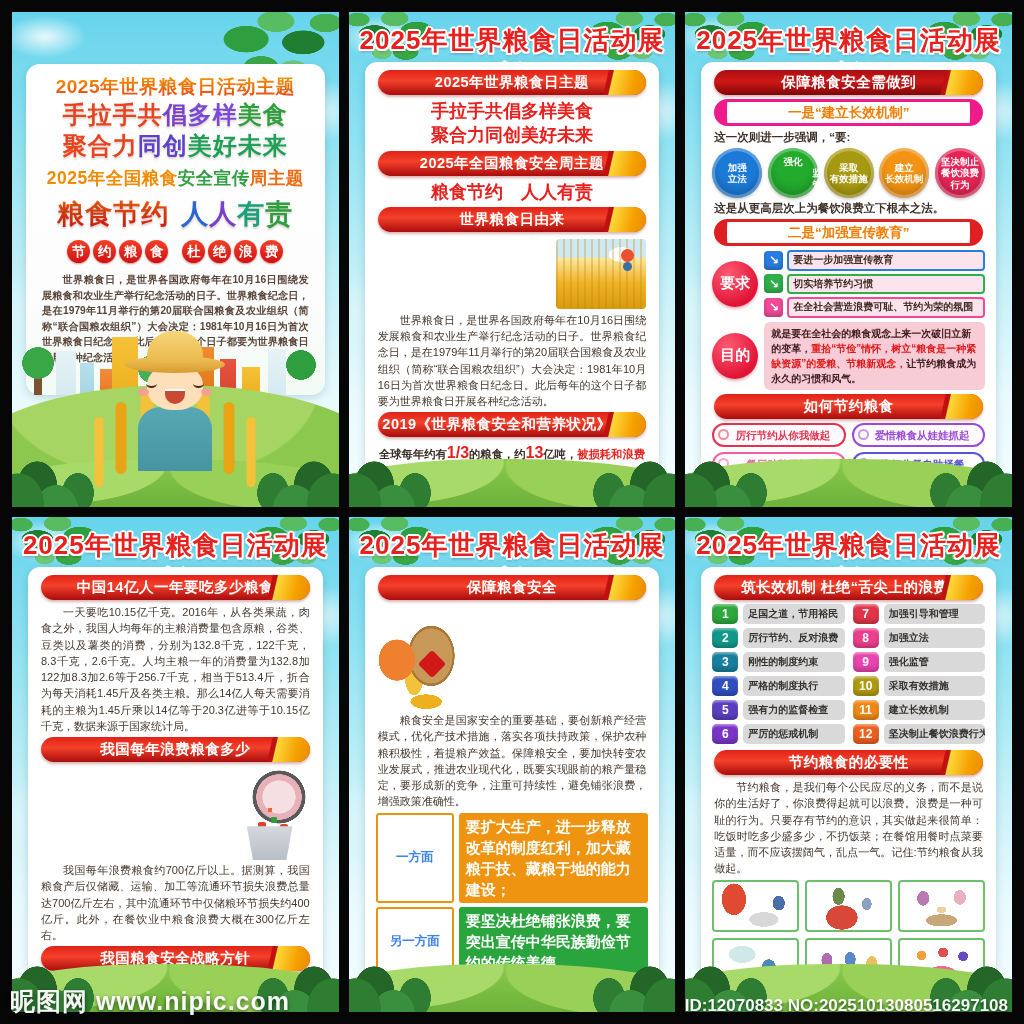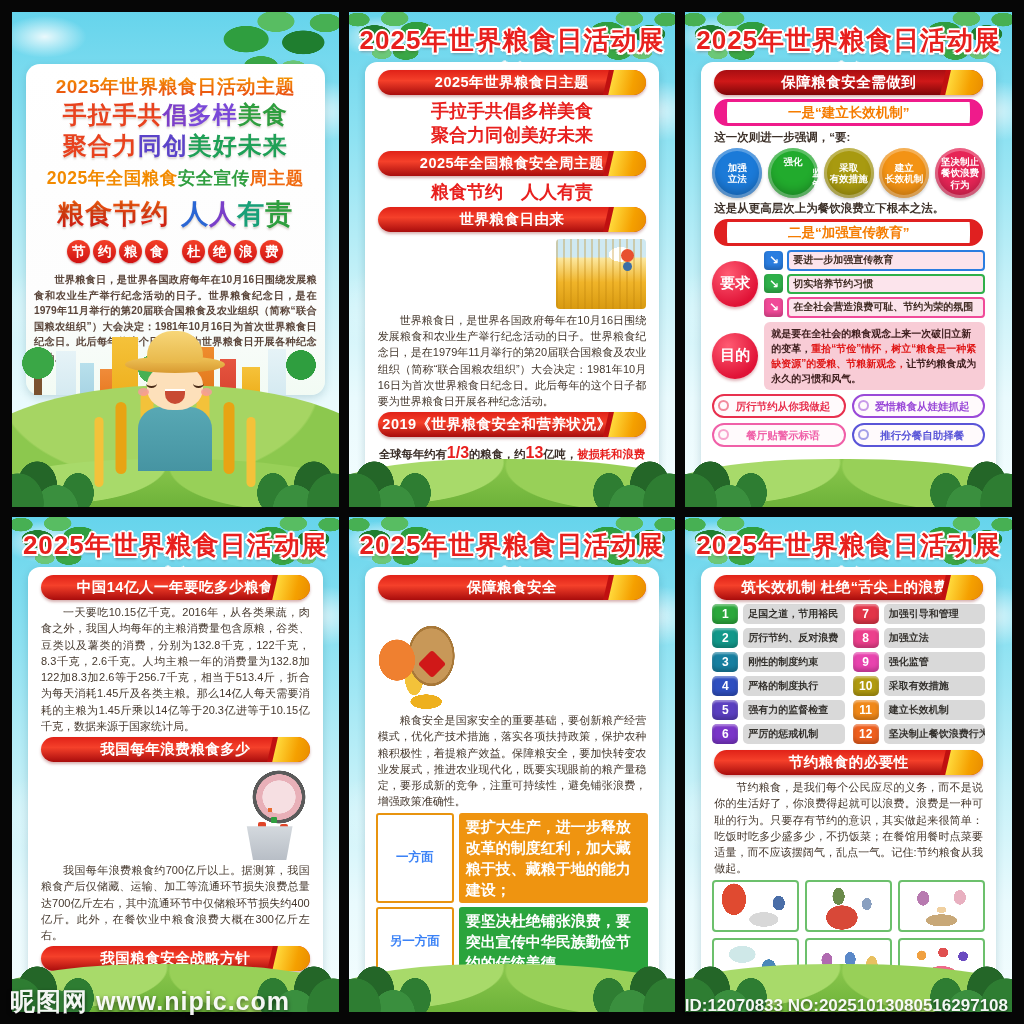--- a/index.html
+++ b/index.html
@@ -80,21 +80,21 @@
   .hex-pill{position:relative;height:20px;line-height:20px;border:2px solid currentColor;
     border-radius:12px;background:#fffafc;font-size:10.5px;font-weight:800;text-align:center;
     padding:0 6px 0 14px;white-space:nowrap;overflow:hidden;}
   .hex-pill::before{content:"";position:absolute;left:4px;top:50%;width:7px;height:7px;
     margin-top:-5.5px;border:2px solid currentColor;border-radius:50%;opacity:.55;}
   
   .para{font-size:11px;line-height:1.48;color:#44372c;text-align:justify;text-indent:2em;margin:1px 2px 3px;}
   
   .card1{position:absolute;left:14px;right:14px;top:52px;bottom:112px;z-index:2;background:
     linear-gradient(180deg,#ffffff 0%,#fdfdfd 70%,#f2fbf4 100%);border-radius:14px;
-    padding:10px 0 6px;text-align:center;box-shadow:0 3px 9px rgba(0,70,90,.18);}
+    padding:10px 8px 6px;text-align:center;box-shadow:0 3px 9px rgba(0,70,90,.18);}
   .t1{font-size:19px;font-weight:900;letter-spacing:.5px;
     background:linear-gradient(180deg,#f5a000,#e83c14);-webkit-background-clip:text;background-clip:text;
     color:transparent;filter:drop-shadow(0 1px 0 rgba(255,255,255,.9));}
   .theme-big{font-size:24px;font-weight:900;line-height:1.28;letter-spacing:1px;
     text-shadow:0 2px 2px rgba(80,40,0,.18);}
   .sub1{font-size:17.5px;font-weight:900;margin-top:5px;letter-spacing:.5px;}
   .slogan{margin-top:6px;font-size:27px;font-weight:900;letter-spacing:1px;
     text-shadow:0 2px 2px rgba(80,40,0,.2);}
   .slogan .s1{background:linear-gradient(180deg,#f06010,#e01818);-webkit-background-clip:text;
     background-clip:text;color:transparent;margin-right:12px;}
@@ -330,20 +330,21 @@
             <div class="req-item">
                 <span class="arrow-chip" style="background: rgb(240, 74, 152);">↘</span>
                 <span class="req-box" style="border-color: rgb(240, 74, 152);">在全社会营造浪费可耻、节约为荣的氛围</span>
               </div>
           </div>
         </div>
         <div class="role-row">
           <div class="role-circle">目的</div>
           <div class="purpose-box"><span style="color: rgb(64, 32, 32);">就是要在全社会的粮食观念上来一次破旧立新的变革，</span><span style="color: rgb(224, 24, 24);">重拾“节俭”情怀，树立“粮食是一种紧缺资源”的爱粮、节粮新观念，</span><span style="color: rgb(64, 32, 32);">让节约粮食成为永久的习惯和风气。</span></div>
         </div>
+        <div class="banner"><span>如何节约粮食</span></div>
         <div class="pill-grid">
           <div class="hex-pill" style="color: rgb(232, 48, 78);">厉行节约从你我做起</div>
           <div class="hex-pill" style="color: rgb(154, 74, 216);">爱惜粮食从娃娃抓起</div>
           <div class="hex-pill" style="color: rgb(240, 96, 168);">餐厅贴警示标语</div>
           <div class="hex-pill" style="color: rgb(90, 85, 216);">推行分餐自助择餐</div>
         </div>
       </div>
       <div class="grass"></div>
     </div>
 

